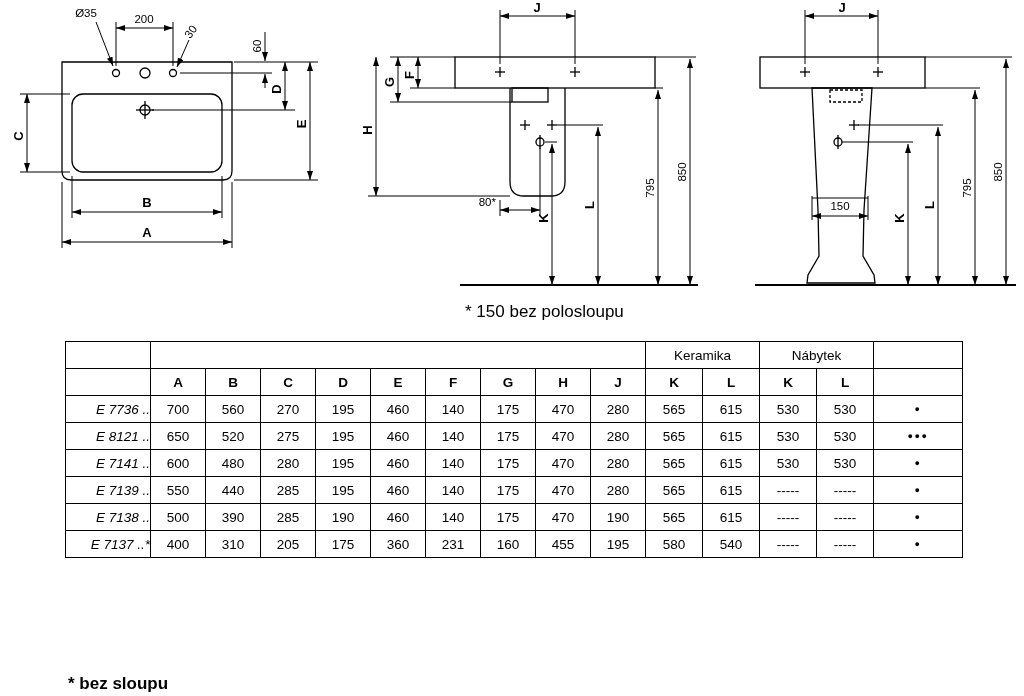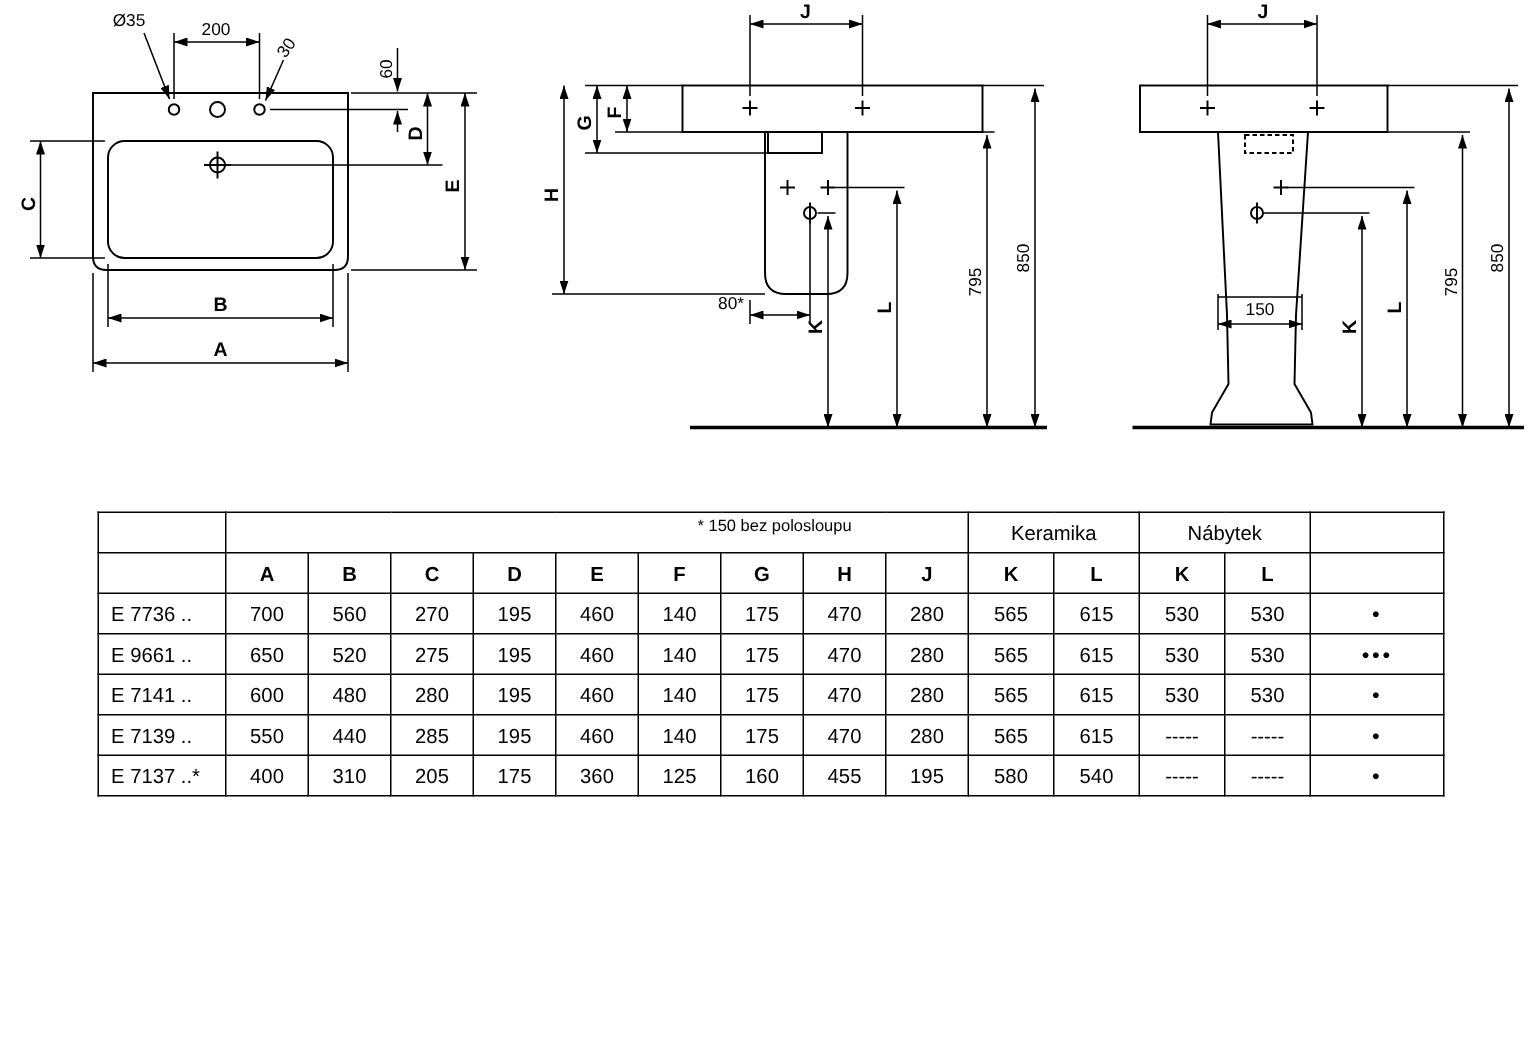--- a/index.html
+++ b/index.html
@@ -9,35 +9,35 @@
     font-family:"Liberation Sans", sans-serif; color:#000;
   }
   .diagram { position:absolute; }
   #svg-front { left:0px;   top:0px; }
   #svg-half  { left:360px; top:0px; }
   #svg-full  { left:750px; top:0px; }
 
   svg text { font-family:"Liberation Sans", sans-serif; font-size:11.5px; fill:#000; }
   svg text.dimletter { font-size:13px; font-weight:bold; }
 
-  .footnote { position:absolute; font-size:11px; white-space:nowrap;margin-top:43px; }
+  .footnote { position:absolute; font-size:17px; white-space:nowrap; }
   #footnote-half  { left:465px; top:302px; }
   #footnote-table { left:68px;  top:674px;font-weight:bold; }
 
   table#spec-table {
     position:absolute; left:65px; top:341px;
     border-collapse:collapse; table-layout:fixed;
   }
   #spec-table th, #spec-table td {
     border:1px solid #000; height:27px; padding:0;
     text-align:center; font-size:13.5px; font-weight:normal;
     overflow:hidden; white-space:nowrap;
   }
   #spec-table th.letter { font-weight:bold; }
-  #spec-table td.model-cell { text-align:left; padding-left:8px; }
+  #spec-table td.model-cell { text-align:right; padding-left:8px;font-style:italic; }
   #spec-table td.dots-cell { font-size:9px; letter-spacing:1.5px; }
 </style>
 </head>
 <body>
 
 <svg id="svg-front" class="diagram" width="340" height="320" viewBox="0 0 340 320">
   <defs>
     <marker id="arrF" viewBox="0 0 9 6" refX="9" refY="3" markerWidth="9" markerHeight="6" markerUnits="userSpaceOnUse" orient="auto-start-reverse">
       <path d="M0,0 L9,3 L0,6 Z" fill="#000"></path>
     </marker>
@@ -262,21 +262,21 @@
         <td>175</td>
         <td>470</td>
         <td>280</td>
         <td>565</td>
         <td>615</td>
         <td>530</td>
         <td>530</td>
         <td class="dots-cell">●</td>
       </tr>
       <tr>
-        <td class="model-cell">E 9661 ..</td>
+        <td class="model-cell">E 8121 ..</td>
         <td>650</td>
         <td>520</td>
         <td>275</td>
         <td>195</td>
         <td>460</td>
         <td>140</td>
         <td>175</td>
         <td>470</td>
         <td>280</td>
         <td>565</td>
@@ -313,27 +313,44 @@
         <td>175</td>
         <td>470</td>
         <td>280</td>
         <td>565</td>
         <td>615</td>
         <td>-----</td>
         <td>-----</td>
         <td class="dots-cell">●</td>
       </tr>
       <tr>
+        <td class="model-cell">E 7138 ..</td>
+        <td>500</td>
+        <td>390</td>
+        <td>285</td>
+        <td>190</td>
+        <td>460</td>
+        <td>140</td>
+        <td>175</td>
+        <td>470</td>
+        <td>190</td>
+        <td>565</td>
+        <td>615</td>
+        <td>-----</td>
+        <td>-----</td>
+        <td class="dots-cell">●</td>
+      </tr>
+      <tr>
         <td class="model-cell">E 7137 ..*</td>
         <td>400</td>
         <td>310</td>
         <td>205</td>
         <td>175</td>
         <td>360</td>
-        <td>125</td>
+        <td>231</td>
         <td>160</td>
         <td>455</td>
         <td>195</td>
         <td>580</td>
         <td>540</td>
         <td>-----</td>
         <td>-----</td>
         <td class="dots-cell">●</td>
       </tr>
     </tbody>

